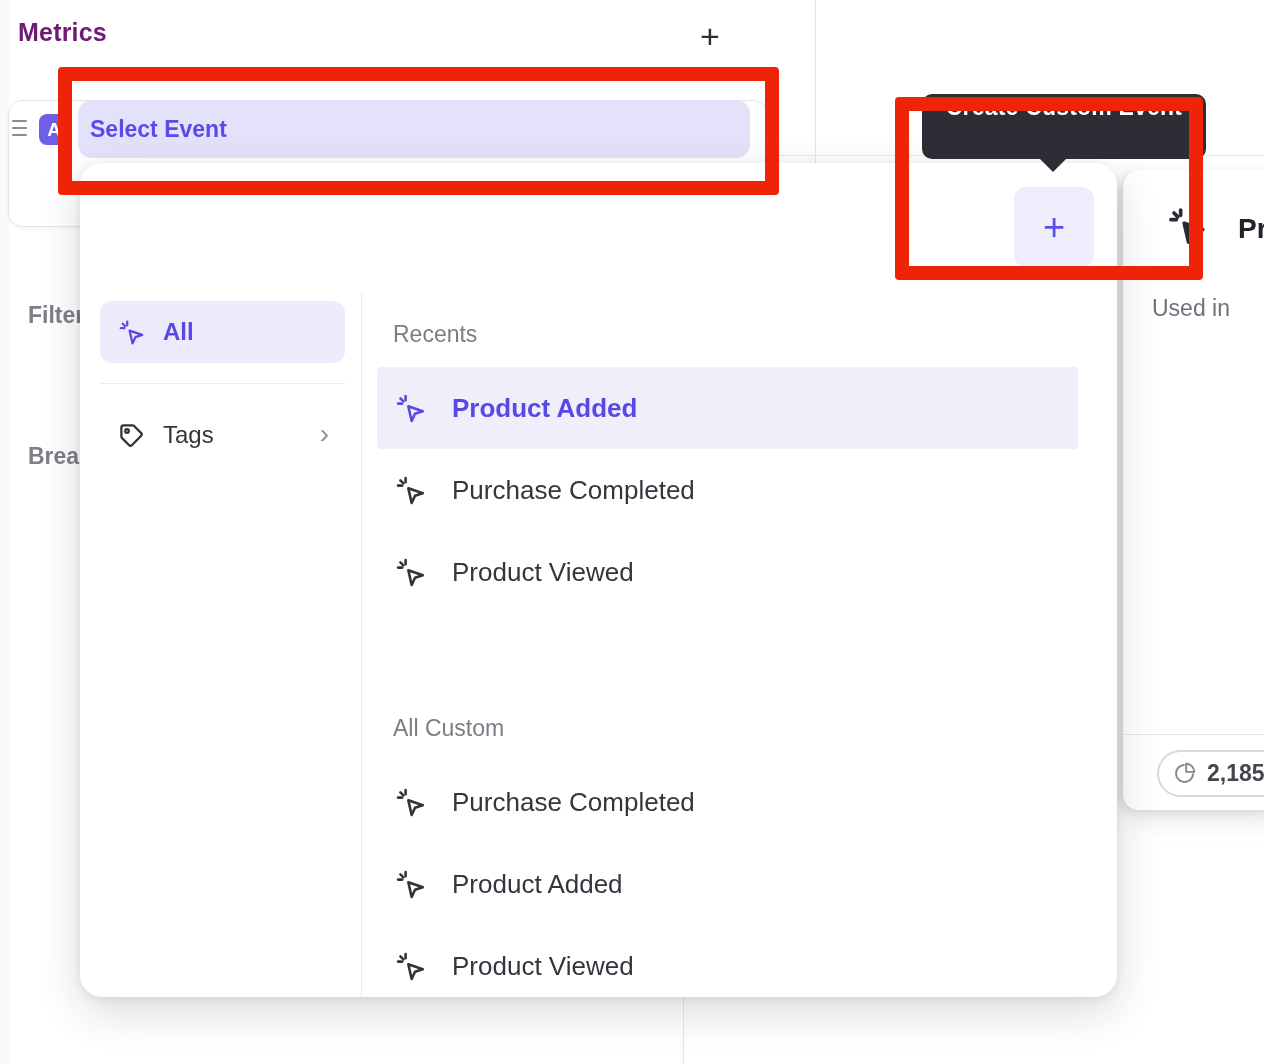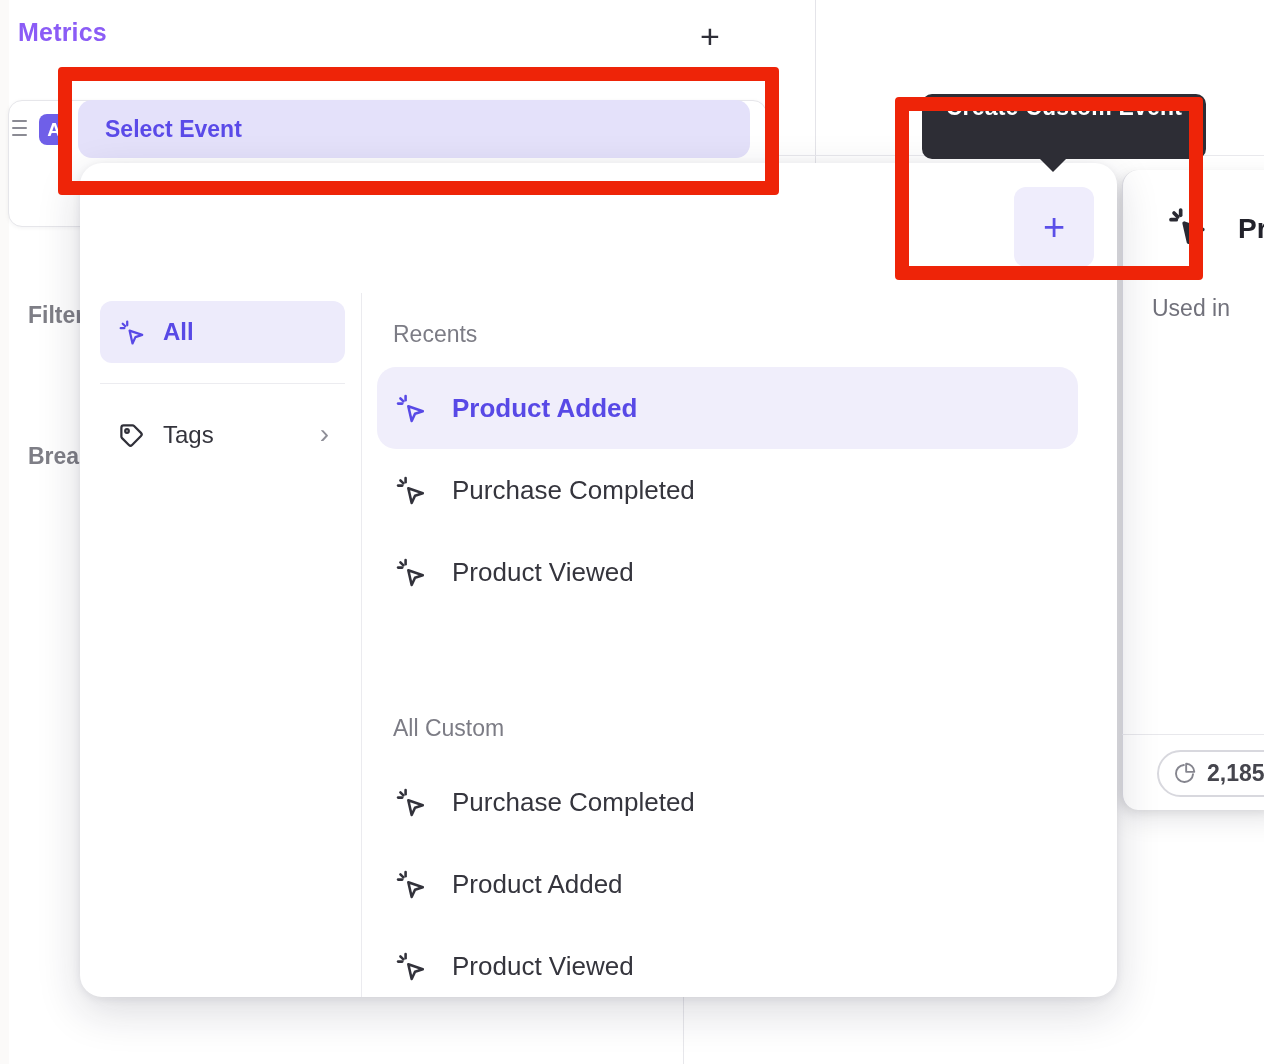--- a/index.html
+++ b/index.html
@@ -10,32 +10,32 @@
     -webkit-font-smoothing:antialiased;
   }
   .abs{position:absolute;}
 
   
   .left-strip{left:0;top:0;width:9px;height:1064px;background:#fbfaf9;}
   .col-divider{left:815px;top:0;width:1px;height:163px;background:#e4e4e9;}
   .section-divider{left:765px;top:155px;width:499px;height:1px;background:#e9e9ed;}
   .below-divider{left:683px;top:997px;width:1px;height:67px;background:#e7e7eb;}
 
-  .page-title{left:18px;top:18px;font-size:25px;font-weight:700;color:#8b5cf6;letter-spacing:.2px;}
+  .page-title{left:18px;top:18px;font-size:25px;font-weight:700;color:#701a75;letter-spacing:.2px;}
   .add-metric-btn{left:690px;top:16px;width:40px;height:40px;border:none;background:transparent;
     font-size:34px;font-weight:400;color:#2f2f38;line-height:40px;text-align:center;padding:0;cursor:pointer;}
 
   .metric-card{left:8px;top:100px;width:757px;height:125px;background:#fff;border:1px solid #e6e6ea;
     border-radius:14px;box-shadow:0 1px 4px rgba(20,20,40,.05);}
   .drag-handle{left:12px;top:120px;width:15px;height:16px;display:flex;flex-direction:column;justify-content:space-between;cursor:grab;}
   .drag-handle span{display:block;height:2px;background:#8b8b94;border-radius:1px;}
   .metric-badge{left:39px;top:114px;width:30px;height:31px;background:#6f5fe8;border-radius:8px;
     color:#fff;font-size:19px;font-weight:700;display:flex;align-items:center;justify-content:center;}
   .select-event-pill{left:78px;top:100px;width:672px;height:58px;background:#e4e1fa;border-radius:14px;
-    display:flex;align-items:center;padding-left:27px;box-sizing:border-box;cursor:pointer;}
+    display:flex;align-items:center;padding-left:12px;box-sizing:border-box;cursor:pointer;}
   .select-event-pill .lbl{color:#5a4ae8;font-size:23px;font-weight:700;}
 
   .filters-label{left:28px;top:302px;font-size:23px;font-weight:700;color:#7e7e86;}
   .breakdowns-label{left:28px;top:443px;font-size:23px;font-weight:700;color:#7e7e86;}
 
   
   .dropdown{left:80px;top:163px;width:1037px;height:834px;background:#fff;border-radius:22px;
     box-shadow:0 14px 44px rgba(25,25,50,.16),0 2px 8px rgba(25,25,50,.08);z-index:10;overflow:hidden;}
   .dropdown *{box-sizing:border-box;}
   .search-box{position:absolute;left:20px;top:34px;width:898px;height:70px;background:#f4f4f6;border-radius:14px;
@@ -51,21 +51,21 @@
   .sb-all{top:138px;height:62px;background:#edebfb;color:#5849e6;}
   .sb-all .lbl{font-size:24px;font-weight:700;color:#5849e6;margin-left:18px;}
   .sb-divider{position:absolute;left:20px;top:220px;width:245px;height:1px;background:#ececf0;}
   .sb-tags{top:242px;height:60px;color:#2f2f38;}
   .sb-tags .lbl{font-size:24px;font-weight:400;color:#34343c;margin-left:18px;}
   .sb-item .icon{margin-left:18px;display:flex;}
   .sb-chevron{position:absolute;right:16px;font-size:28px;color:#8f8f98;line-height:1;top:50%;transform:translateY(-54%);}
   .v-divider{position:absolute;left:281px;top:130px;width:1px;height:704px;background:#ebebef;}
 
   .list-label{position:absolute;left:313px;font-size:23px;color:#7c7c85;}
-  .event-row{position:absolute;left:297px;width:701px;height:82px;border-radius:19px;
+  .event-row{position:absolute;left:297px;width:701px;height:82px;border-radius:4px;
     display:flex;align-items:center;cursor:pointer;color:#3f3f47;}
   .event-row .icon{margin-left:18px;display:flex;}
   .event-row .lbl{margin-left:26px;font-size:26px;font-weight:500;color:#35353d;}
   .event-row.selected{background:#f0eefb;color:#5849e6;}
   .event-row.selected .lbl{color:#5849e6;font-weight:600;}
 
   
   .detail-card{left:1122px;top:170px;width:160px;height:640px;background:#fff;z-index:8;
     border-radius:16px 0 0 16px;border-left:1px solid #dcdce2;
     box-shadow:-7px 4px 14px -6px rgba(20,20,40,.18),0 10px 26px rgba(20,20,40,.10);}

